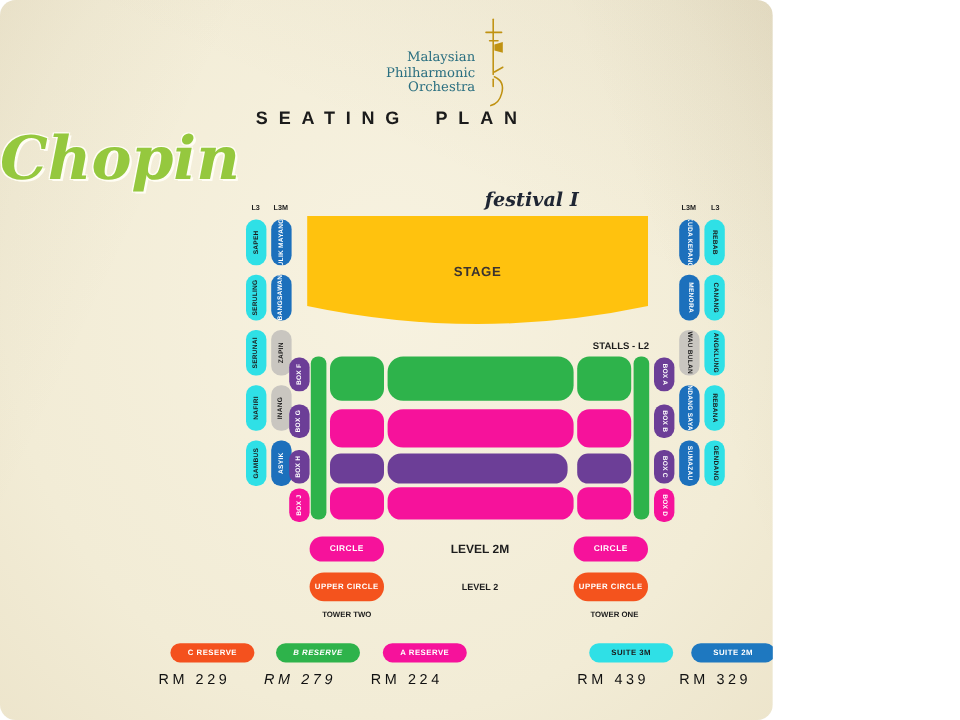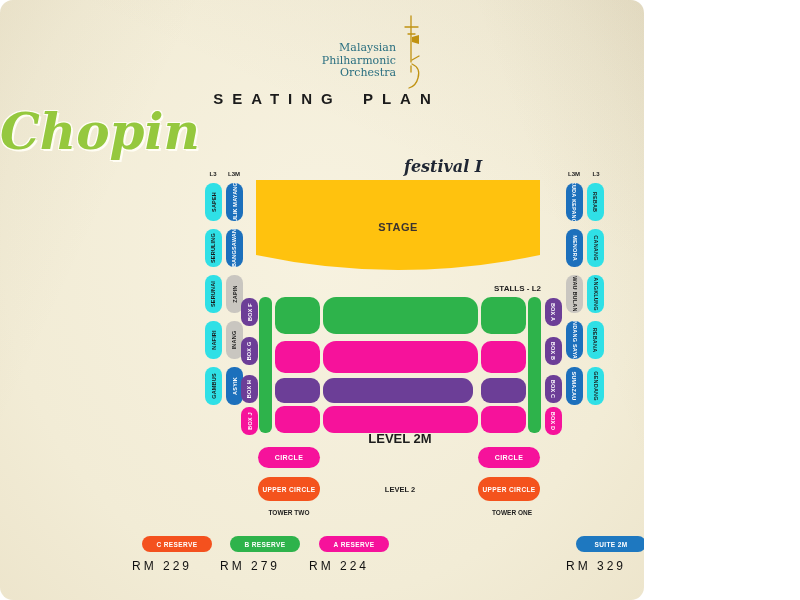--- a/index.html
+++ b/index.html
@@ -192,51 +192,57 @@
   <div class="block" style="left: 275px; top: 406px; width: 45px; height: 27px; border-radius: 9px; background: rgb(246, 18, 155);"></div>
   <div class="block" style="left: 323px; top: 406px; width: 155px; height: 27px; border-radius: 11px; background: rgb(246, 18, 155);"></div>
   <div class="block" style="left: 481px; top: 406px; width: 45px; height: 27px; border-radius: 9px; background: rgb(246, 18, 155);"></div>
 
   <div class="hpill" style="left: 258px; top: 447px; width: 62px; height: 21px; background: rgb(246, 18, 155);">
       <span>CIRCLE</span>
     </div>
   <div class="hpill" style="left: 478px; top: 447px; width: 62px; height: 21px; background: rgb(246, 18, 155);">
       <span>CIRCLE</span>
     </div>
-  <div class="map-label" style="top:431px;left:340px;width:120px;font-size:13px;">LEVEL 2M</div>
+  <div class="map-label" style="top:453px;left:340px;width:120px;font-size:10px;">LEVEL 2M</div>
 
   <div class="hpill" style="left: 258px; top: 477px; width: 62px; height: 24px; border-radius: 12px; background: rgb(244, 83, 29);">
       <span style="font-size:6.5px;">UPPER CIRCLE</span>
     </div>
   <div class="hpill" style="left: 478px; top: 477px; width: 62px; height: 24px; border-radius: 12px; background: rgb(244, 83, 29);">
       <span style="font-size:6.5px;">UPPER CIRCLE</span>
     </div>
   <div class="map-label" style="top:485px;left:340px;width:120px;font-size:7.5px;">LEVEL 2</div>
 
   <div class="map-label" style="top:509px;left:249px;width:80px;font-size:6.5px;">TOWER TWO</div>
   <div class="map-label" style="top:509px;left:472px;width:80px;font-size:6.5px;">TOWER ONE</div>
 
   <div class="legend-item" style="left:132px;">
     <div class="legend-pill" style="background: rgb(244, 81, 30);">
         <span>C RESERVE</span>
       </div>
     <div class="legend-price">RM 229</div>
   </div>
-  <div class="legend-item" style="left:220px;">
+  <div class="legend-item" style="left:220px;font-style:italic;">
     <div class="legend-pill" style="background: rgb(46, 179, 75);">
         <span>B RESERVE</span>
       </div>
     <div class="legend-price">RM 279</div>
   </div>
   <div class="legend-item" style="left:309px;">
     <div class="legend-pill" style="background: rgb(246, 18, 155);">
         <span>A RESERVE</span>
       </div>
     <div class="legend-price">RM 224</div>
   </div>
+  <div class="legend-item" style="left:481px;">
+    <div class="legend-pill dark" style="background: rgb(47, 224, 230);">
+        <span>SUITE 3M</span>
+      </div>
+    <div class="legend-price">RM 439</div>
+  </div>
   <div class="legend-item" style="left:566px;">
     <div class="legend-pill" style="background: rgb(30, 120, 192);">
         <span>SUITE 2M</span>
       </div>
     <div class="legend-price">RM 329</div>
   </div>
 
 </div>
 
 </body></html>

